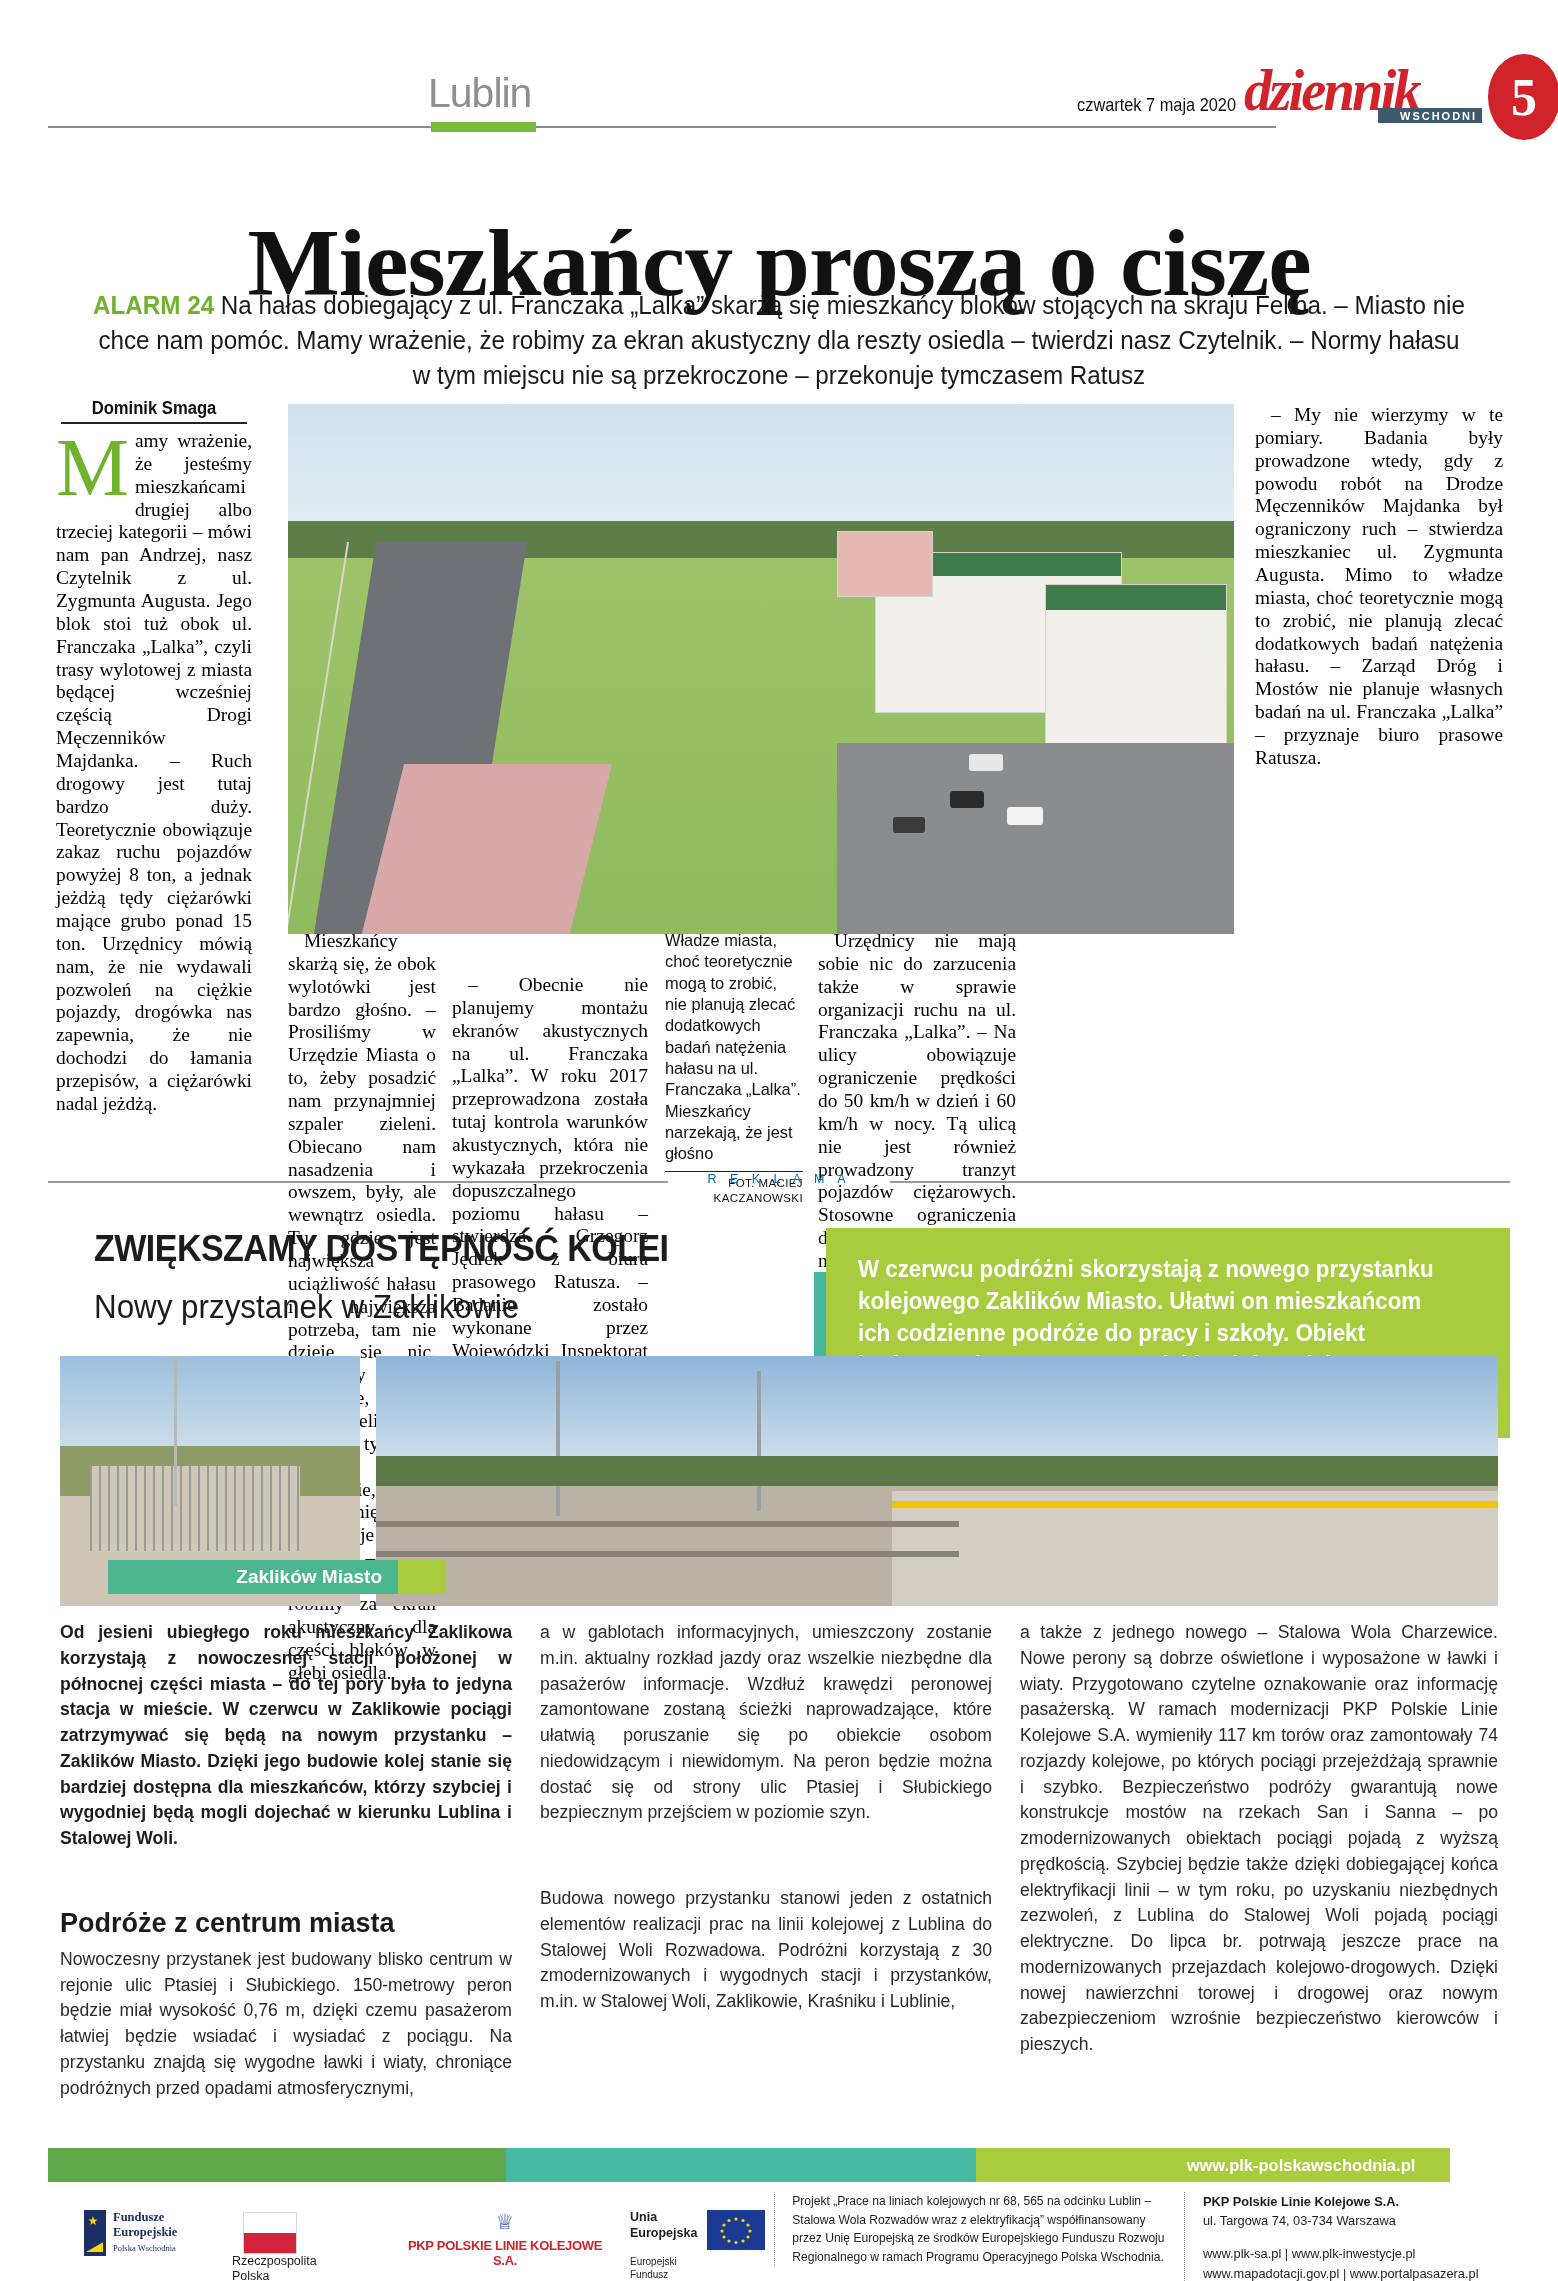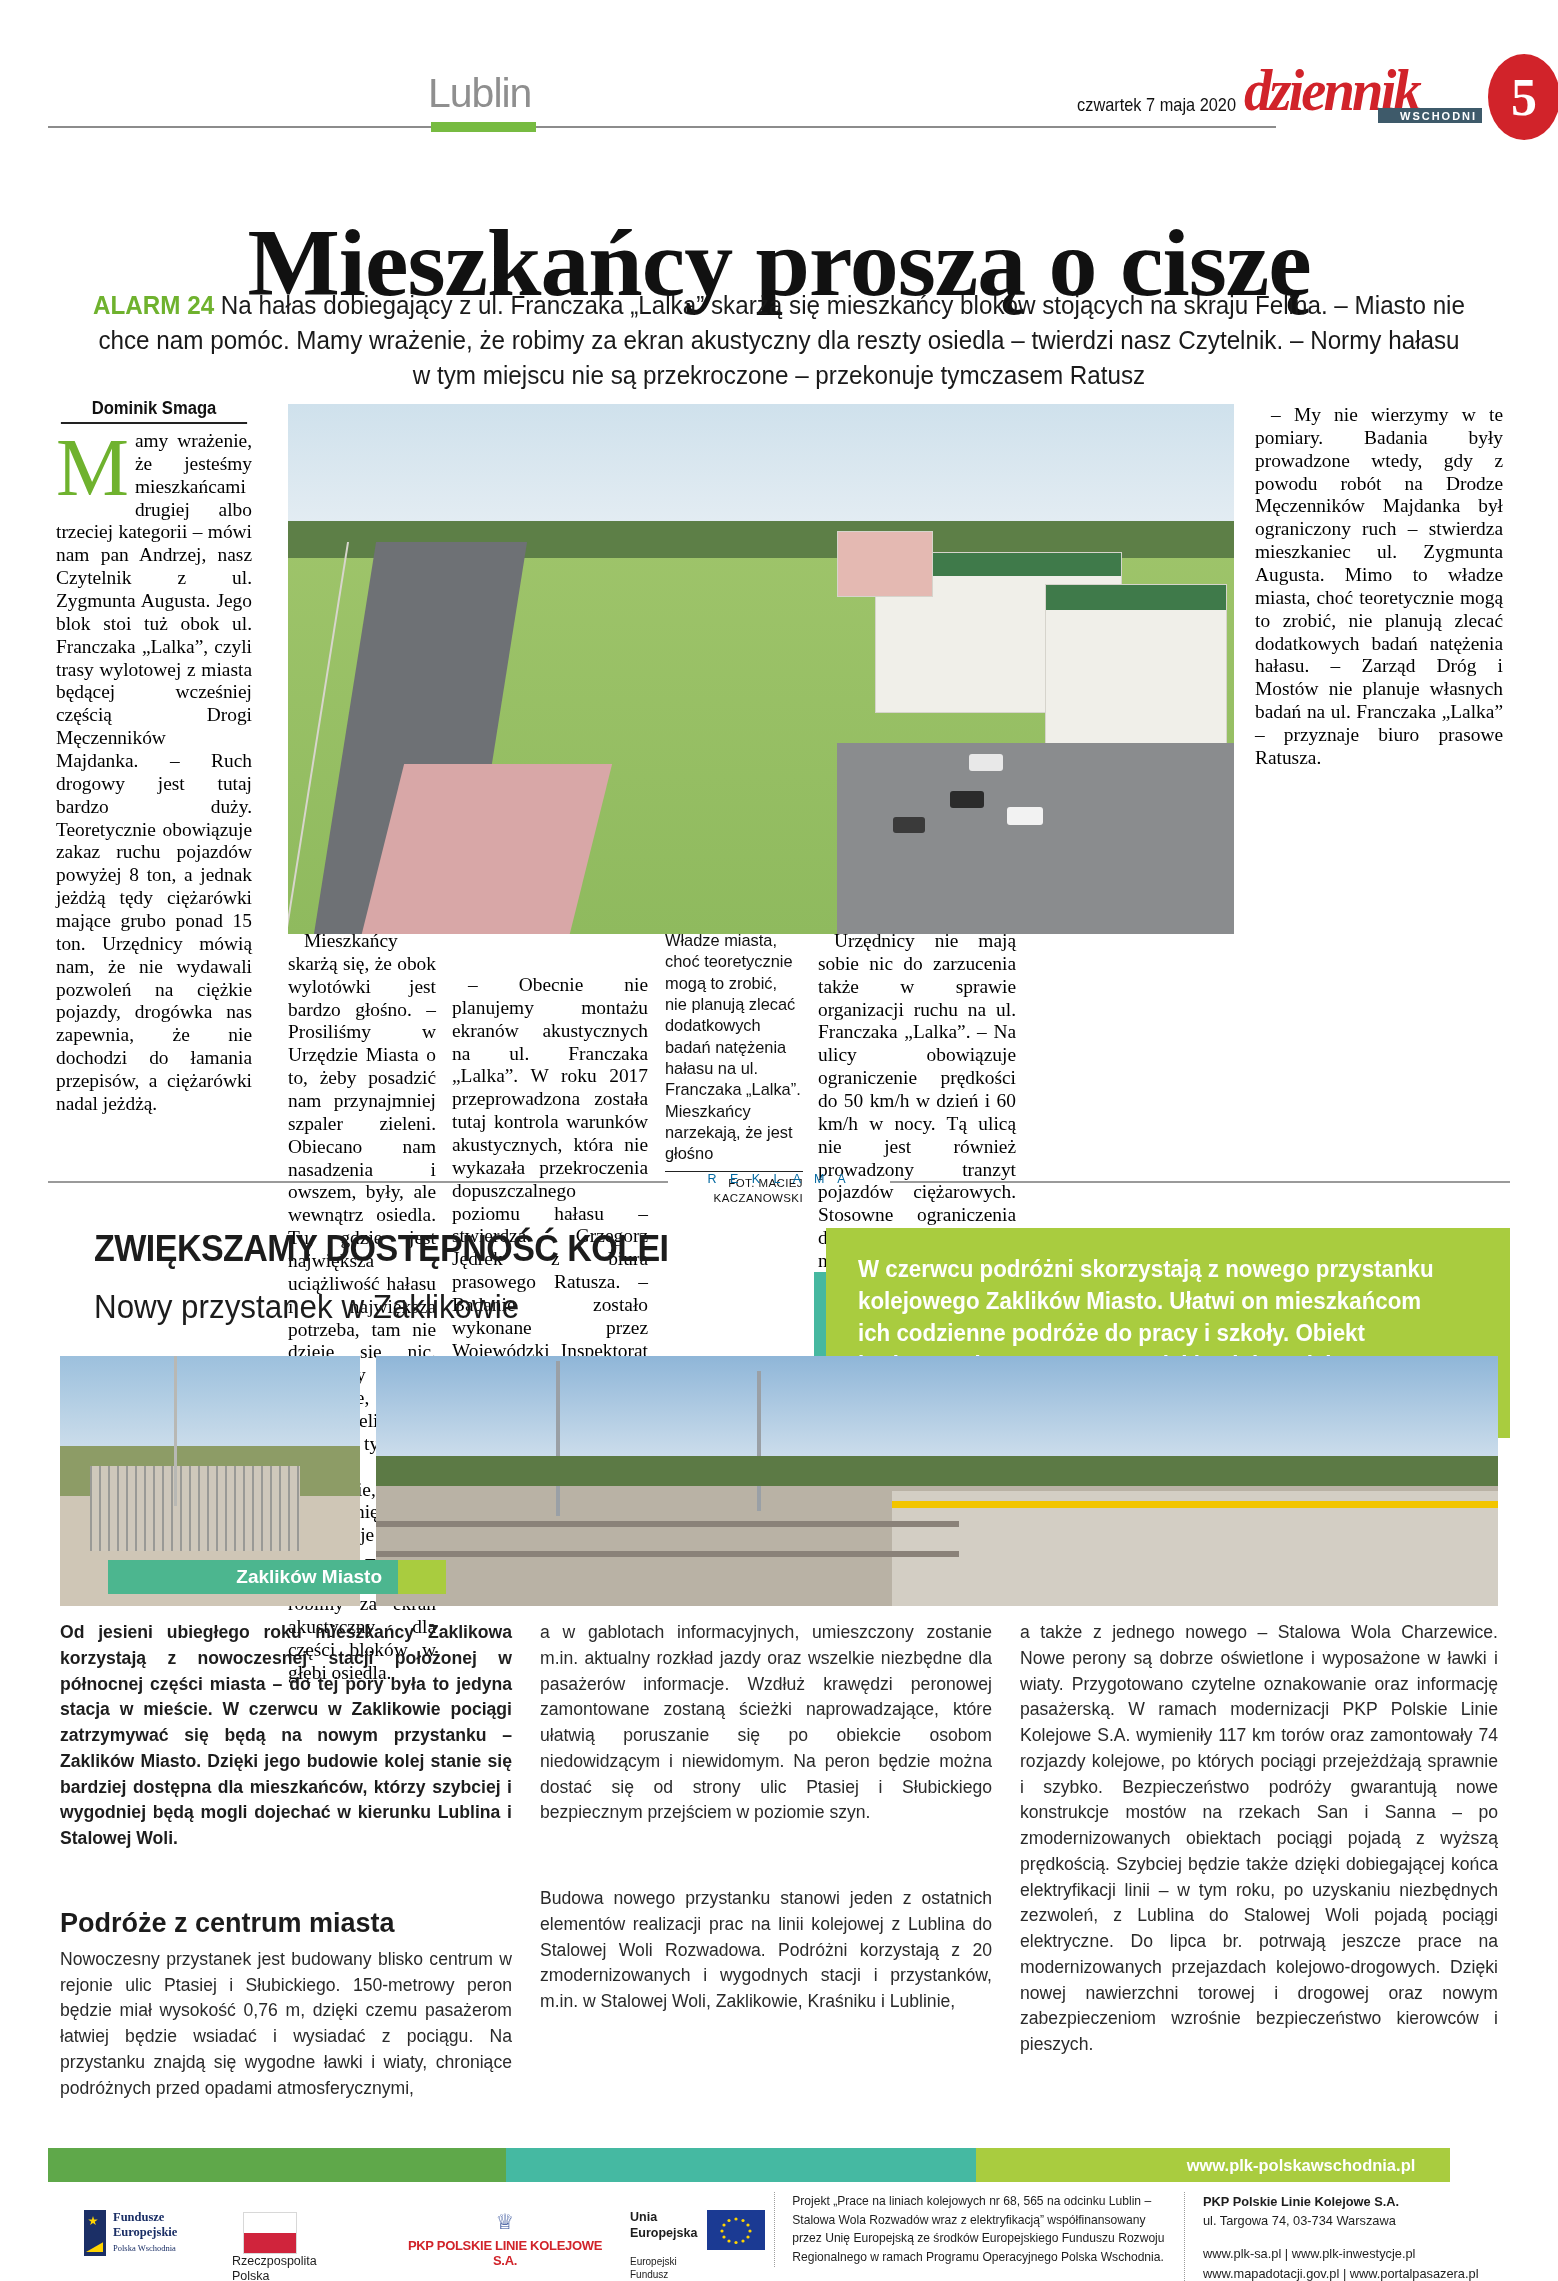--- a/index.html
+++ b/index.html
@@ -387,21 +387,21 @@
     </div>
     <div class="ad-col adc1b" style="top:712px">
       <div class="ad-h">Podróże z centrum miasta</div>
       <p>Nowoczesny przystanek jest budowany blisko centrum w rejonie ulic Ptasiej i Słubickiego. 150-metrowy peron będzie miał wysokość 0,76 m, dzięki czemu pasażerom łatwiej będzie wsiadać i wysiadać z pociągu. Na przystanku znajdą się wygodne ławki i wiaty, chroniące podróżnych przed opadami atmosferycznymi,</p>
     </div>
 
     <div class="ad-col adc2">
       <p>a w gablotach informacyjnych, umieszczony zostanie m.in. aktualny rozkład jazdy oraz wszelkie niezbędne dla pasażerów informacje. Wzdłuż krawędzi peronowej zamontowane zostaną ścieżki naprowadzające, które ułatwią poruszanie się po obiekcie osobom niedowidzącym i niewidomym. Na peron będzie można dostać się od strony ulic Ptasiej i Słubickiego bezpiecznym przejściem w poziomie szyn.</p>
     </div>
     <div class="ad-col adc2b" style="top:690px">
-      <p>Budowa nowego przystanku stanowi jeden z ostatnich elementów realizacji prac na linii kolejowej z Lublina do Stalowej Woli Rozwadowa. Podróżni korzystają z 20 zmodernizowanych i wygodnych stacji i przystanków, m.in. w Stalowej Woli, Zaklikowie, Kraśniku i Lublinie,</p>
+      <p>Budowa nowego przystanku stanowi jeden z ostatnich elementów realizacji prac na linii kolejowej z Lublina do Stalowej Woli Rozwadowa. Podróżni korzystają z 30 zmodernizowanych i wygodnych stacji i przystanków, m.in. w Stalowej Woli, Zaklikowie, Kraśniku i Lublinie,</p>
     </div>
 
     <div class="ad-col adc3">
       <p>a także z jednego nowego – Stalowa Wola Charzewice. Nowe perony są dobrze oświetlone i wyposażone w ławki i wiaty. Przygotowano czytelne oznakowanie oraz informację pasażerską. W ramach modernizacji PKP Polskie Linie Kolejowe S.A. wymieniły 117 km torów oraz zamontowały 74 rozjazdy kolejowe, po których pociągi przejeżdżają sprawnie i szybko. Bezpieczeństwo podróży gwarantują nowe konstrukcje mostów na rzekach San i Sanna – po zmodernizowanych obiektach pociągi pojadą z wyższą prędkością. Szybciej będzie także dzięki dobiegającej końca elektryfikacji linii – w tym roku, po uzyskaniu niezbędnych zezwoleń, z Lublina do Stalowej Woli pojadą pociągi elektryczne. Do lipca br. potrwają jeszcze prace na modernizowanych przejazdach kolejowo-drogowych. Dzięki nowej nawierzchni torowej i drogowej oraz nowym zabezpieczeniom wzrośnie bezpieczeństwo kierowców i pieszych.</p>
     </div>
   </div>
 
   <div class="footer">
     <div class="fbar fbar-1"></div>
     <div class="fbar fbar-2"></div>

